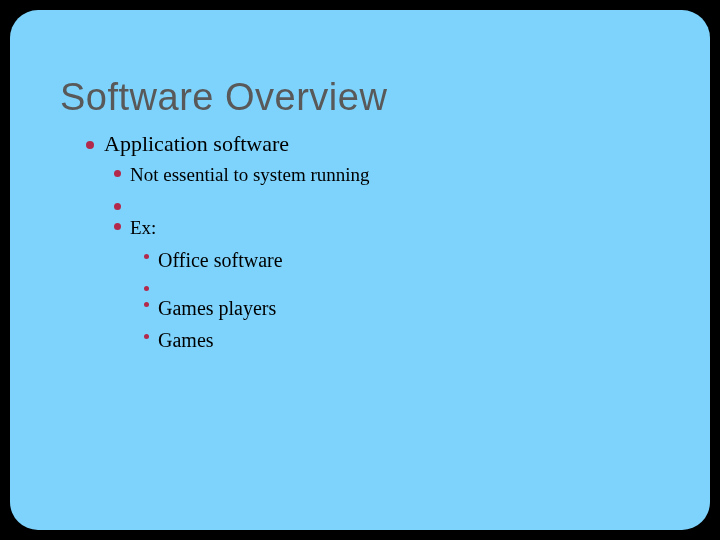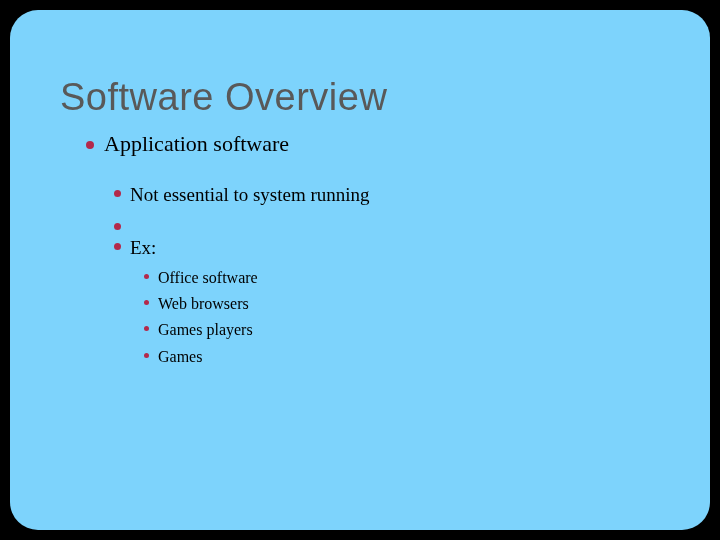--- a/index.html
+++ b/index.html
@@ -30,31 +30,31 @@
     letter-spacing: 0.5px;
   }
   ul { list-style: none; }
   .lvl1 { margin-left: 26px; }
   .lvl1 > li {
     font-size: 22px;
     color: #000;
     font-family: Georgia, serif;
     margin-bottom: 6px;
   }
-  .lvl2 { margin-left: 28px; margin-top: 24px; }
+  .lvl2 { margin-left: 28px; margin-top: 4px; }
   .lvl2 > li {
     font-size: 19px;
     color: #000;
     font-family: Georgia, serif;
     margin-bottom: 4px;
     line-height: 1.5;
   }
   .lvl3 { margin-left: 30px; margin-top: 4px; }
   .lvl3 > li {
-    font-size: 16px;
+    font-size: 20px;
     color: #000;
     font-family: Georgia, serif;
     margin-bottom: 3px;
     line-height: 1.45;
   }
   li { display: flex; align-items: flex-start; }
   li > .bullet {
     display: inline-block;
     flex-shrink: 0;
   }
@@ -103,21 +103,20 @@
           <span class="bullet b2"></span>
           <span class="content">Ex:</span>
 
           <ul class="lvl3">
             <li>
               <span class="bullet b3"></span>
               <span class="content">Office software</span>
             </li>
             <li>
               <span class="bullet b3"></span>
-              <span class="content">Web browsers</span>
             </li>
             <li>
               <span class="bullet b3"></span>
               <span class="content">Games players</span>
             </li>
             <li>
               <span class="bullet b3"></span>
               <span class="content">Games</span>
             </li>
           </ul>

